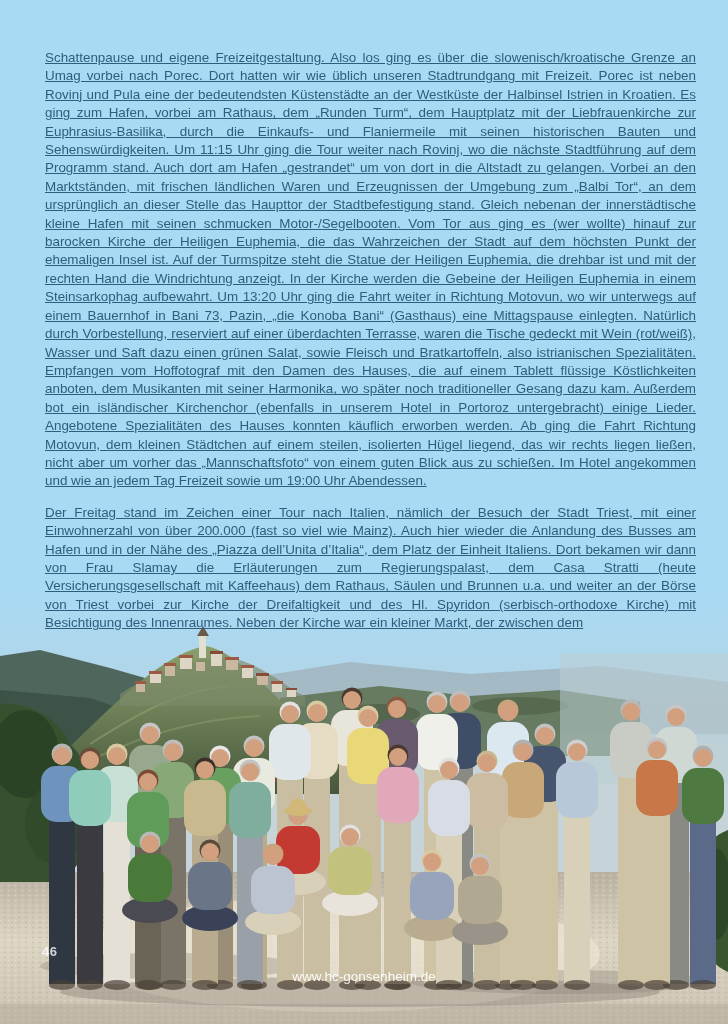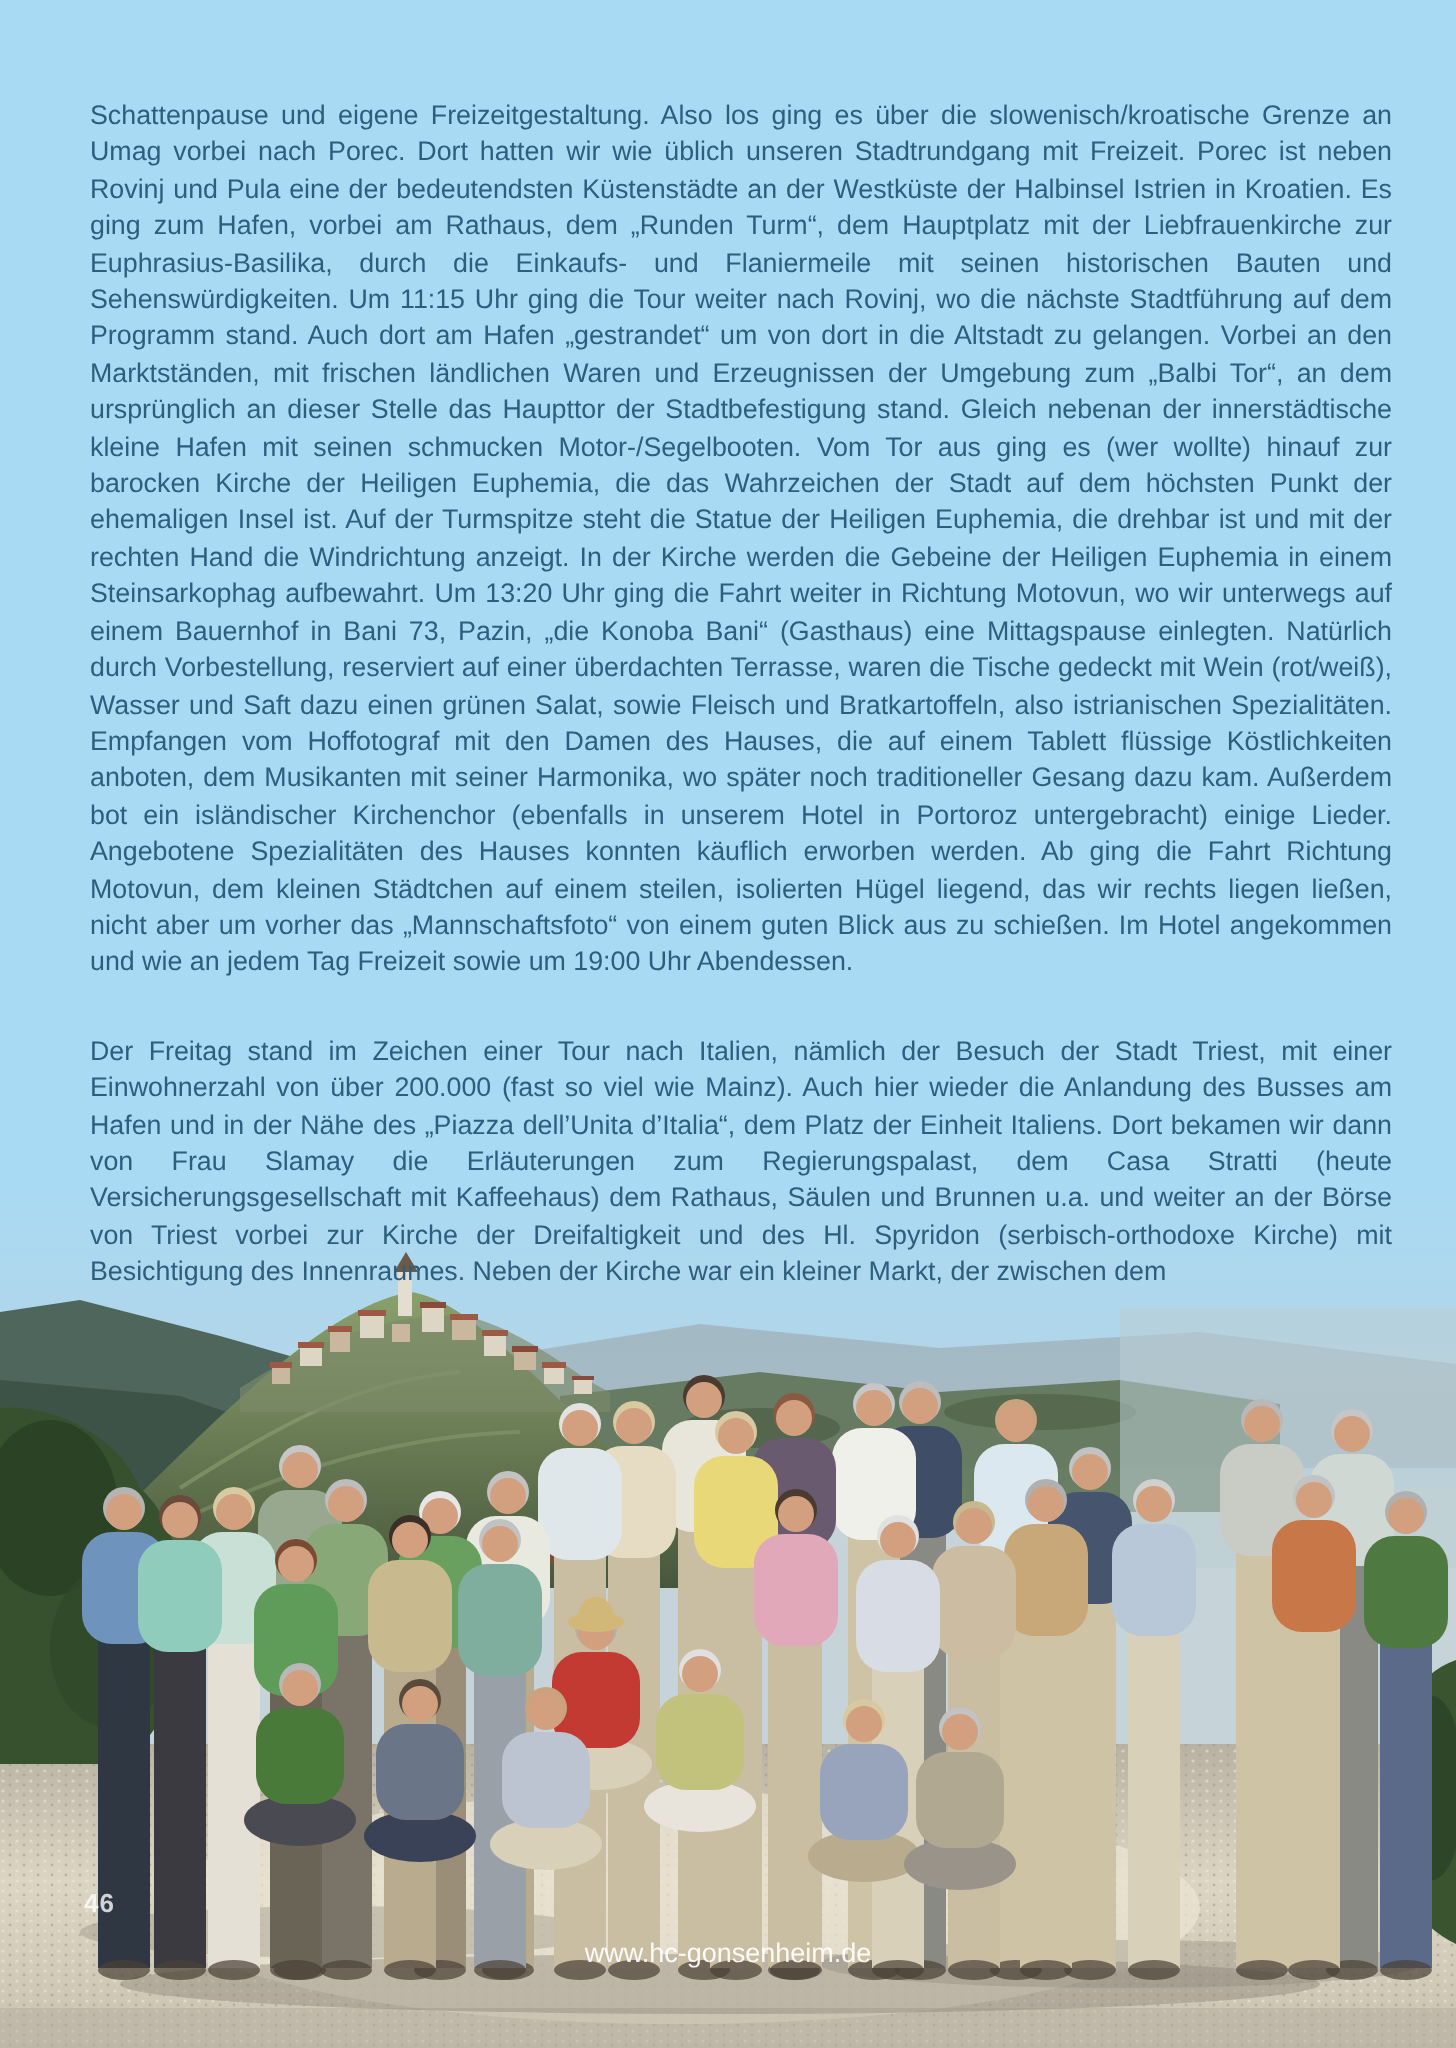--- a/index.html
+++ b/index.html
@@ -6,22 +6,22 @@
   body{
     width:728px;height:1024px;position:relative;overflow:hidden;
     background:#a9daf3;
     font-family:"Liberation Sans", sans-serif;
   }
   .page{position:absolute;inset:0;width:728px;height:1024px;}
   .text-block{
     position:absolute;left:45px;top:49px;width:651px;z-index:3;
     color:#2d5e7e;font-size:13.4px;line-height:18.4px;text-align:justify;
   }
-  .text-block p{margin:0;}
-  .text-block p + p{margin-top:26px;}
+  .text-block p{margin:0;text-decoration:underline;}
+  .text-block p + p{margin-top:13px;}
   .photo{position:absolute;left:0;top:594px;width:728px;height:430px;z-index:1;}
   .photo svg{display:block;}
   .footer-num{
     position:absolute;left:42px;top:944px;z-index:4;
     color:rgba(255,255,255,0.78);font-size:13px;font-weight:bold;letter-spacing:0.5px;
   }
   .footer-url{
     position:absolute;left:0;top:969px;width:728px;text-align:center;z-index:4;
     color:rgba(255,255,255,0.92);font-size:13.5px;
   }

